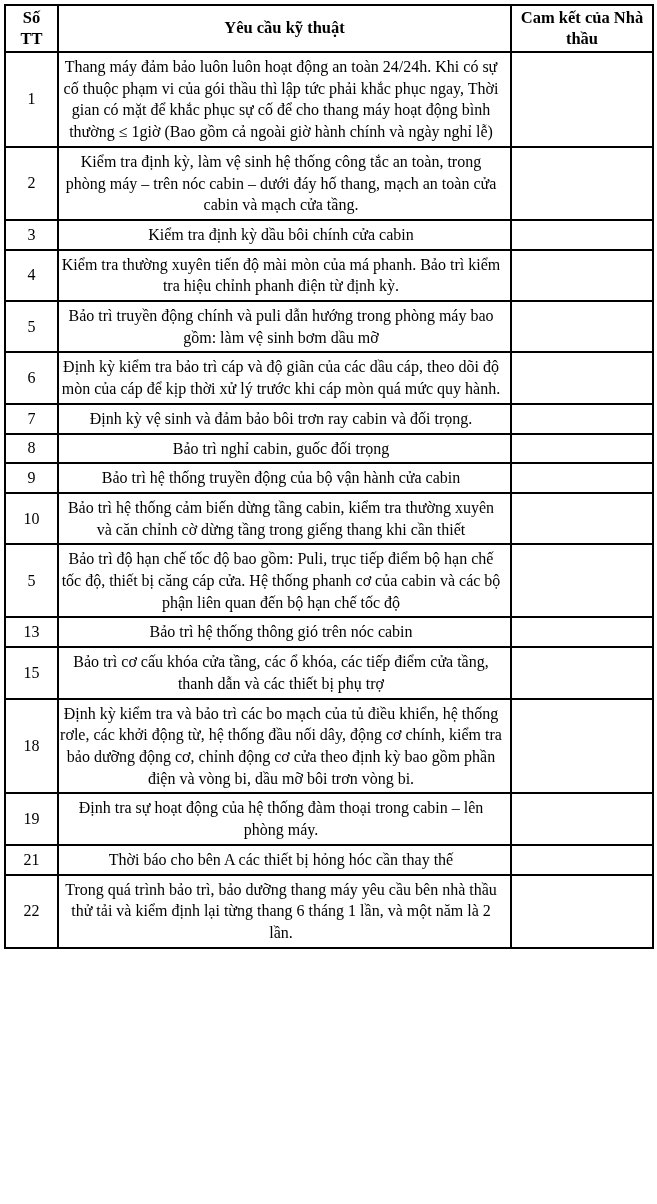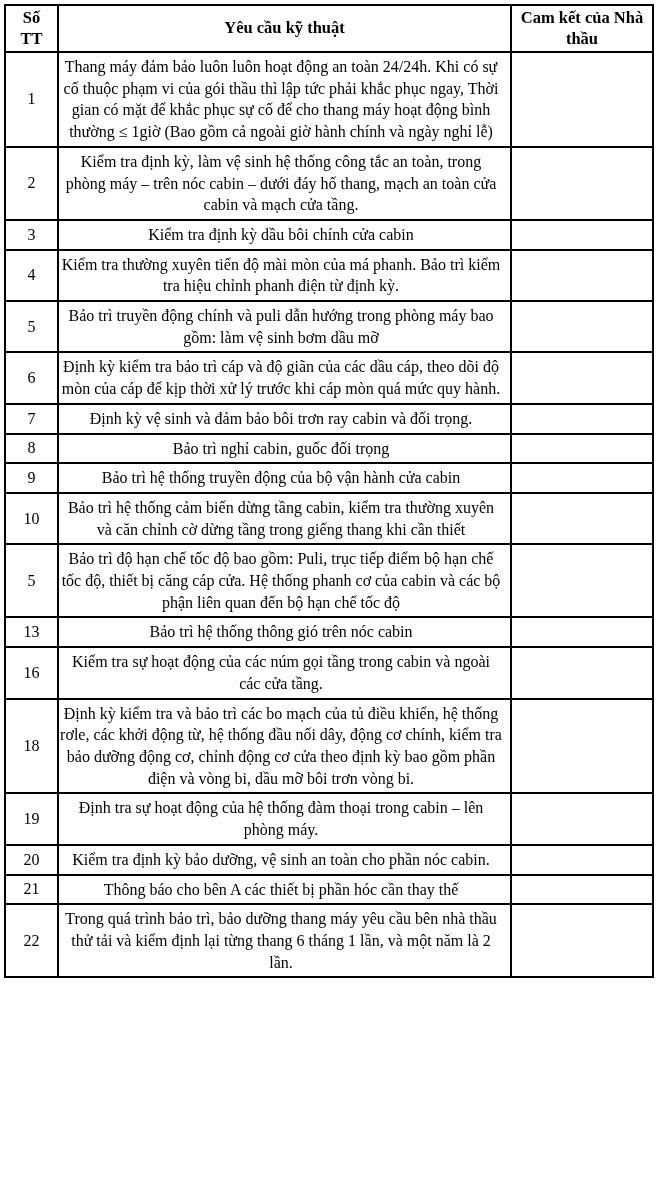--- a/index.html
+++ b/index.html
@@ -141,49 +141,44 @@
     <td class="commit-cell"></td>
   </tr>
 
   <tr>
     <td class="num-cell">13</td>
     <td class="req-cell">Bảo trì hệ thống thông gió trên nóc cabin</td>
     <td class="commit-cell"></td>
   </tr>
 
 
-
   <tr>
-    <td class="num-cell">16</td>
-    <td class="req-cell">Kiểm tra sự hoạt động của các núm gọi tầng trong cabin và ngoài các cửa tầng.</td>
+    <td class="num-cell">15</td>
+    <td class="req-cell">Bảo trì cơ cấu khóa cửa tầng, các ổ khóa, các tiếp điểm cửa tầng, thanh dẫn và các thiết bị phụ trợ</td>
     <td class="commit-cell"></td>
   </tr>
+
 
 
   <tr>
     <td class="num-cell">18</td>
     <td class="req-cell">Định kỳ kiểm tra và bảo trì các bo mạch của tủ điều khiển, hệ thống rơle, các khởi động từ, hệ thống đầu nối dây, động cơ chính, kiểm tra bảo dưỡng động cơ, chỉnh động cơ cửa theo định kỳ bao gồm phần điện và vòng bi, dầu mỡ bôi trơn vòng bi.</td>
     <td class="commit-cell"></td>
   </tr>
 
   <tr>
     <td class="num-cell">19</td>
     <td class="req-cell">Định tra sự hoạt động của hệ thống đàm thoại trong cabin – lên phòng máy.</td>
     <td class="commit-cell"></td>
   </tr>
 
-  <tr>
-    <td class="num-cell">20</td>
-    <td class="req-cell">Kiểm tra định kỳ bảo dưỡng, vệ sinh an toàn cho phần nóc cabin.</td>
-    <td class="commit-cell"></td>
-  </tr>
 
   <tr>
     <td class="num-cell">21</td>
-    <td class="req-cell">Thông báo cho bên A các thiết bị phần hóc cần thay thế</td>
+    <td class="req-cell">Thời báo cho bên A các thiết bị hỏng hóc cần thay thế</td>
     <td class="commit-cell"></td>
   </tr>
 
   <tr>
     <td class="num-cell">22</td>
     <td class="req-cell">Trong quá trình bảo trì, bảo dưỡng thang máy yêu cầu bên nhà thầu thử tải và kiểm định lại từng thang 6 tháng 1 lần, và một năm là 2 lần.</td>
     <td class="commit-cell"></td>
   </tr>
 
 </tbody>

